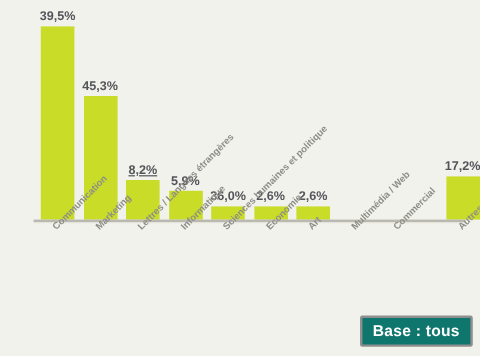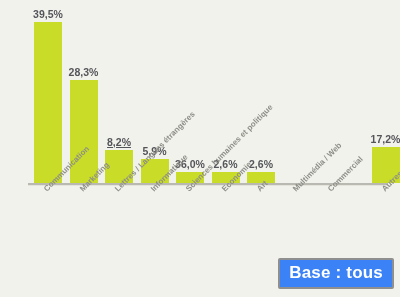--- a/index.html
+++ b/index.html
@@ -80,44 +80,44 @@
     transform-origin: left top;
     transform: rotate(-45deg) translate(0, 0);
     text-align: left;
   }
 
   
   #base-badge {
     position: absolute;
     right: 6px;
     bottom: 8px;
-    background: #3b82f6;
+    background: #0f766e;
     border: 2px solid #8f8f8f;
     color: #ffffff;
-    font-size: 17px;
+    font-size: 13px;
     font-weight: bold;
     padding: 3px 9px 4px 9px;
     border-radius: 2px;
     white-space: nowrap;
     letter-spacing: 0.2px;
   }
 </style>
 </head>
 <body>
 
 <div id="chart-root">
 
   <div id="plot-area">
       <div class="bar-group" style="left: 34px; width: 28px; height: 183px;">
         <div class="bar-rect" style="height: 161px; background: rgb(200, 220, 40);"></div>
         <div class="bar-value" style="bottom: 163px; color: rgb(84, 85, 90);">39,5%</div>
       </div>
       <div class="bar-group" style="left: 69.5px; width: 28px; height: 183px;">
         <div class="bar-rect" style="height: 103.122px; background: rgb(200, 220, 40);"></div>
-        <div class="bar-value" style="bottom: 105.122px; color: rgb(84, 85, 90);">28,3%</div>
+        <div class="bar-value" style="bottom: 105.122px; color: rgb(84, 85, 90);">45,3%</div>
       </div>
       <div class="bar-group" style="left: 105px; width: 28px; height: 183px;">
         <div class="bar-rect" style="height: 33.4228px; background: rgb(200, 220, 40);"></div>
         <div class="bar-value" style="bottom: 35.4228px; color: rgb(84, 85, 90); text-decoration: underline;">8,2%</div>
       </div>
       <div class="bar-group" style="left: 140.5px; width: 28px; height: 183px;">
         <div class="bar-rect" style="height: 24.0481px; background: rgb(200, 220, 40);"></div>
         <div class="bar-value" style="bottom: 26.0481px; color: rgb(84, 85, 90);">5,9%</div>
       </div>
       <div class="bar-group" style="left: 176px; width: 28px; height: 183px;">

